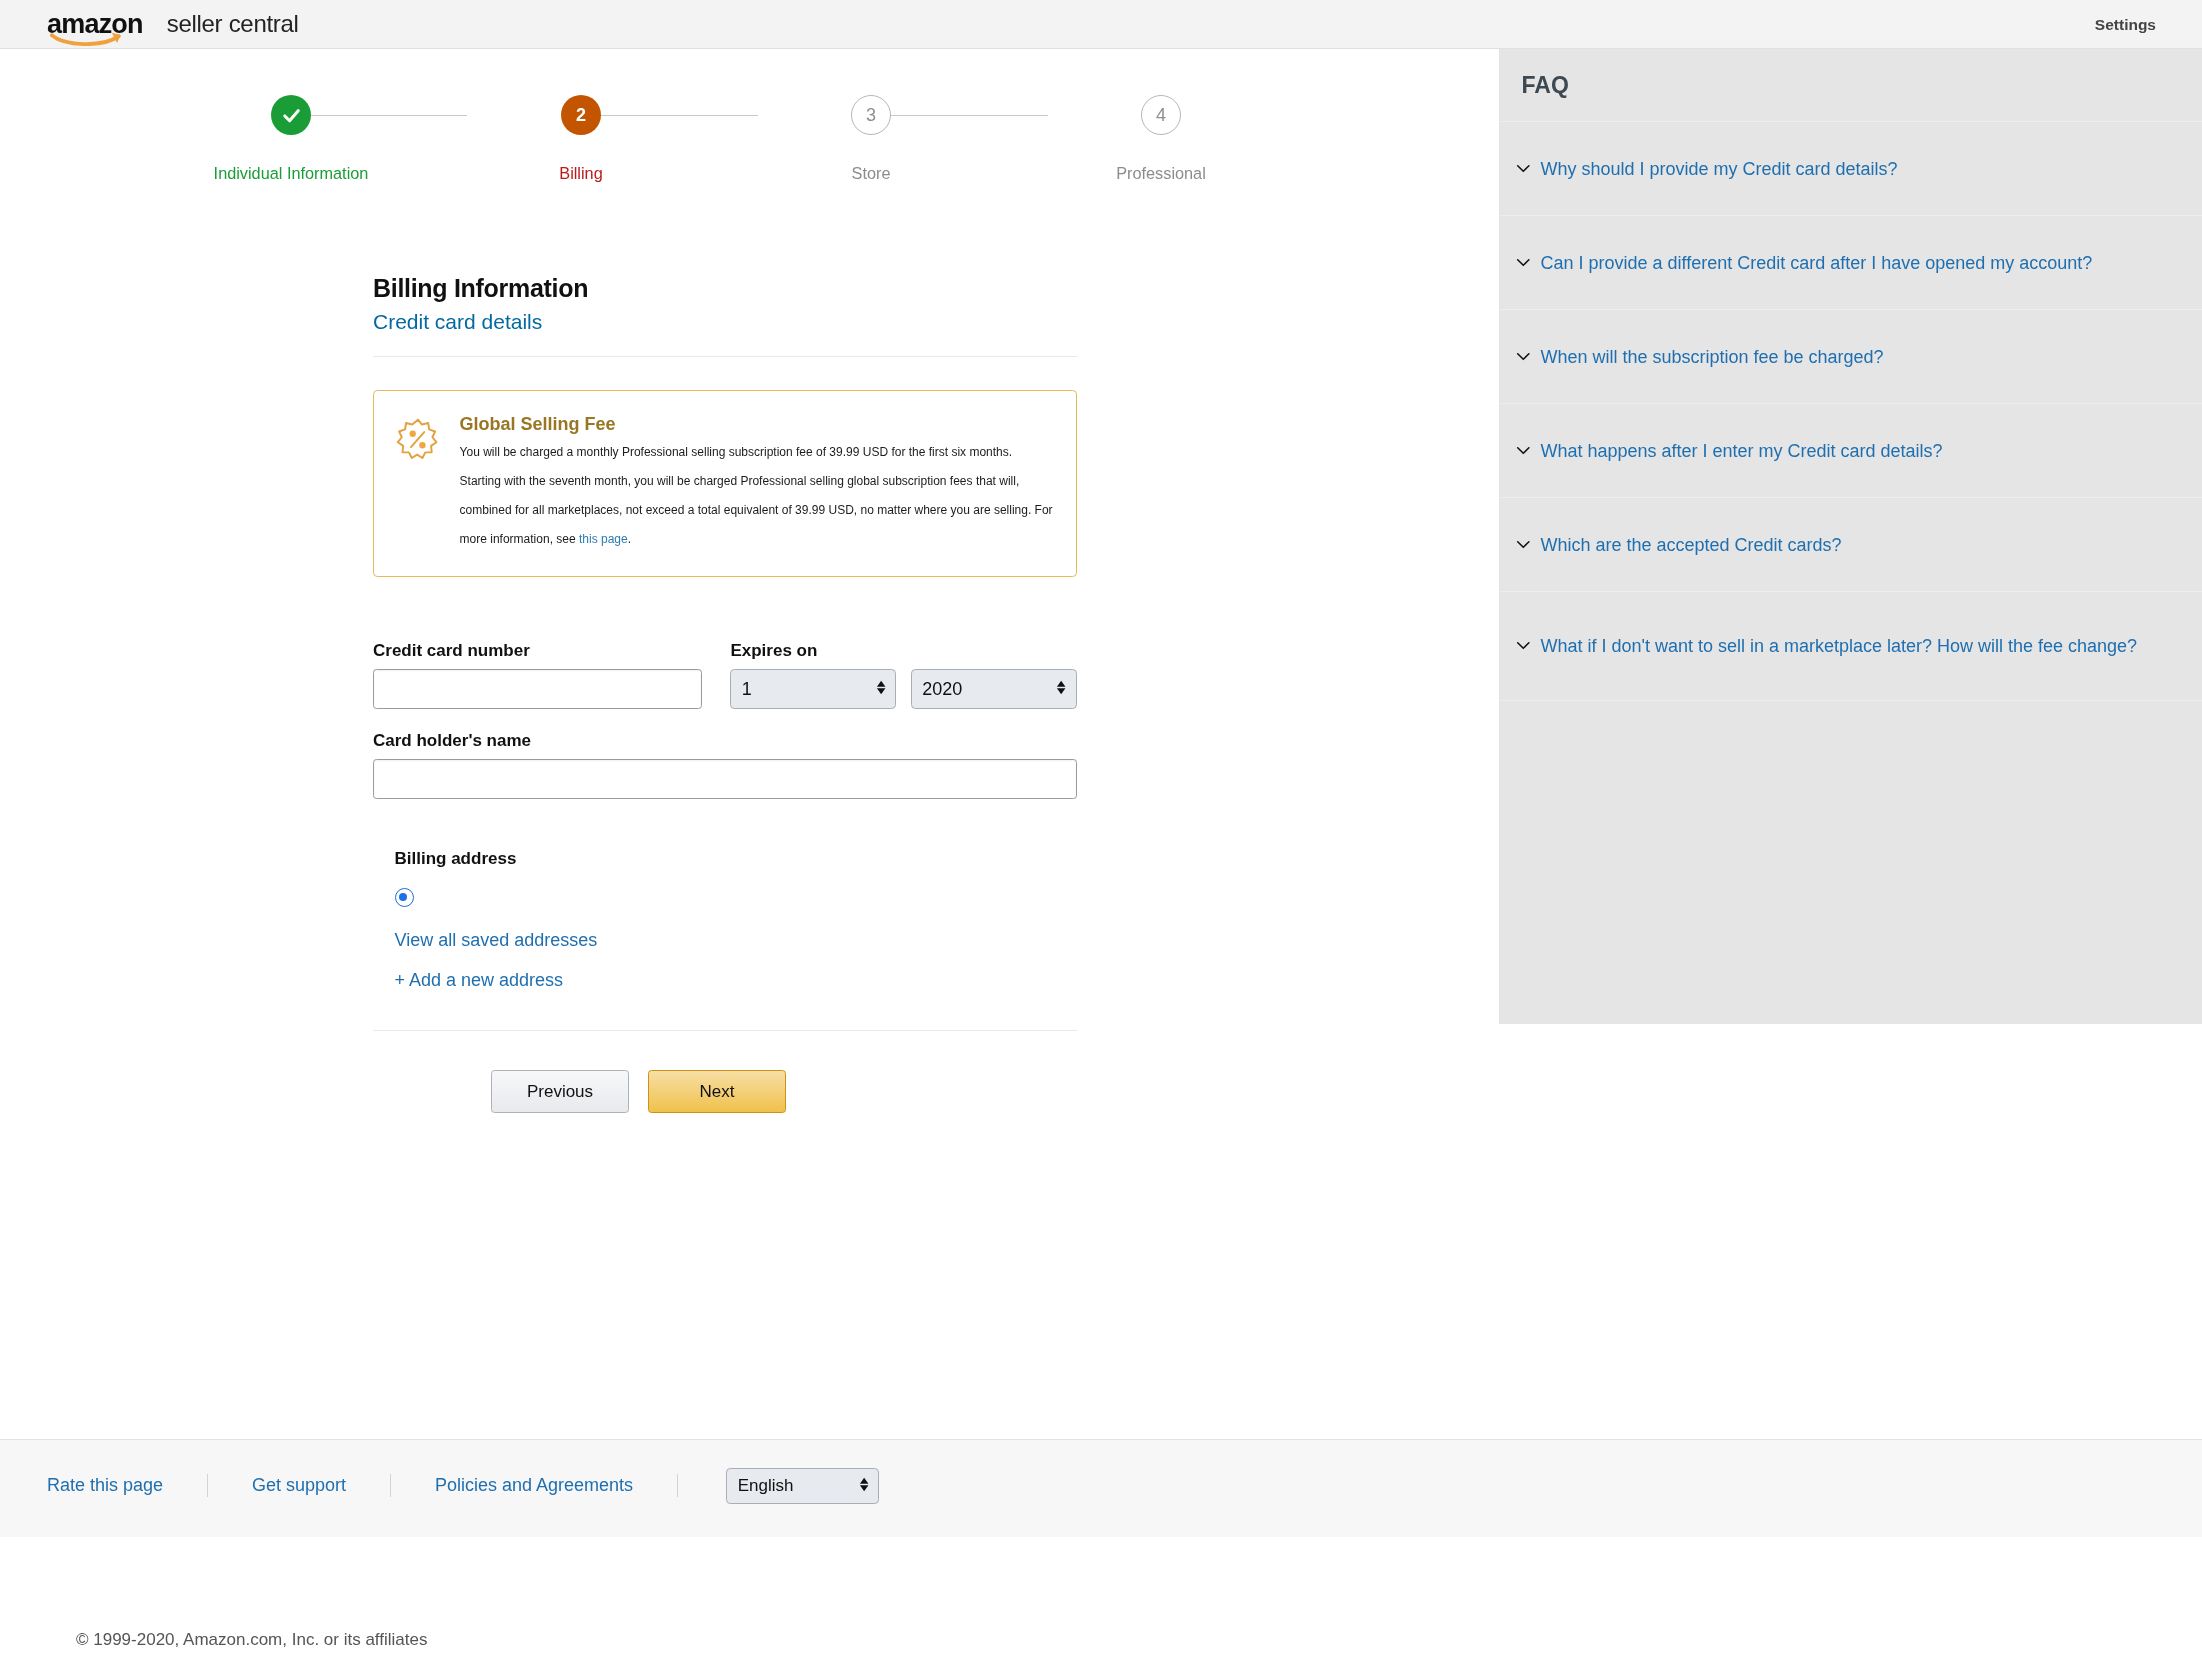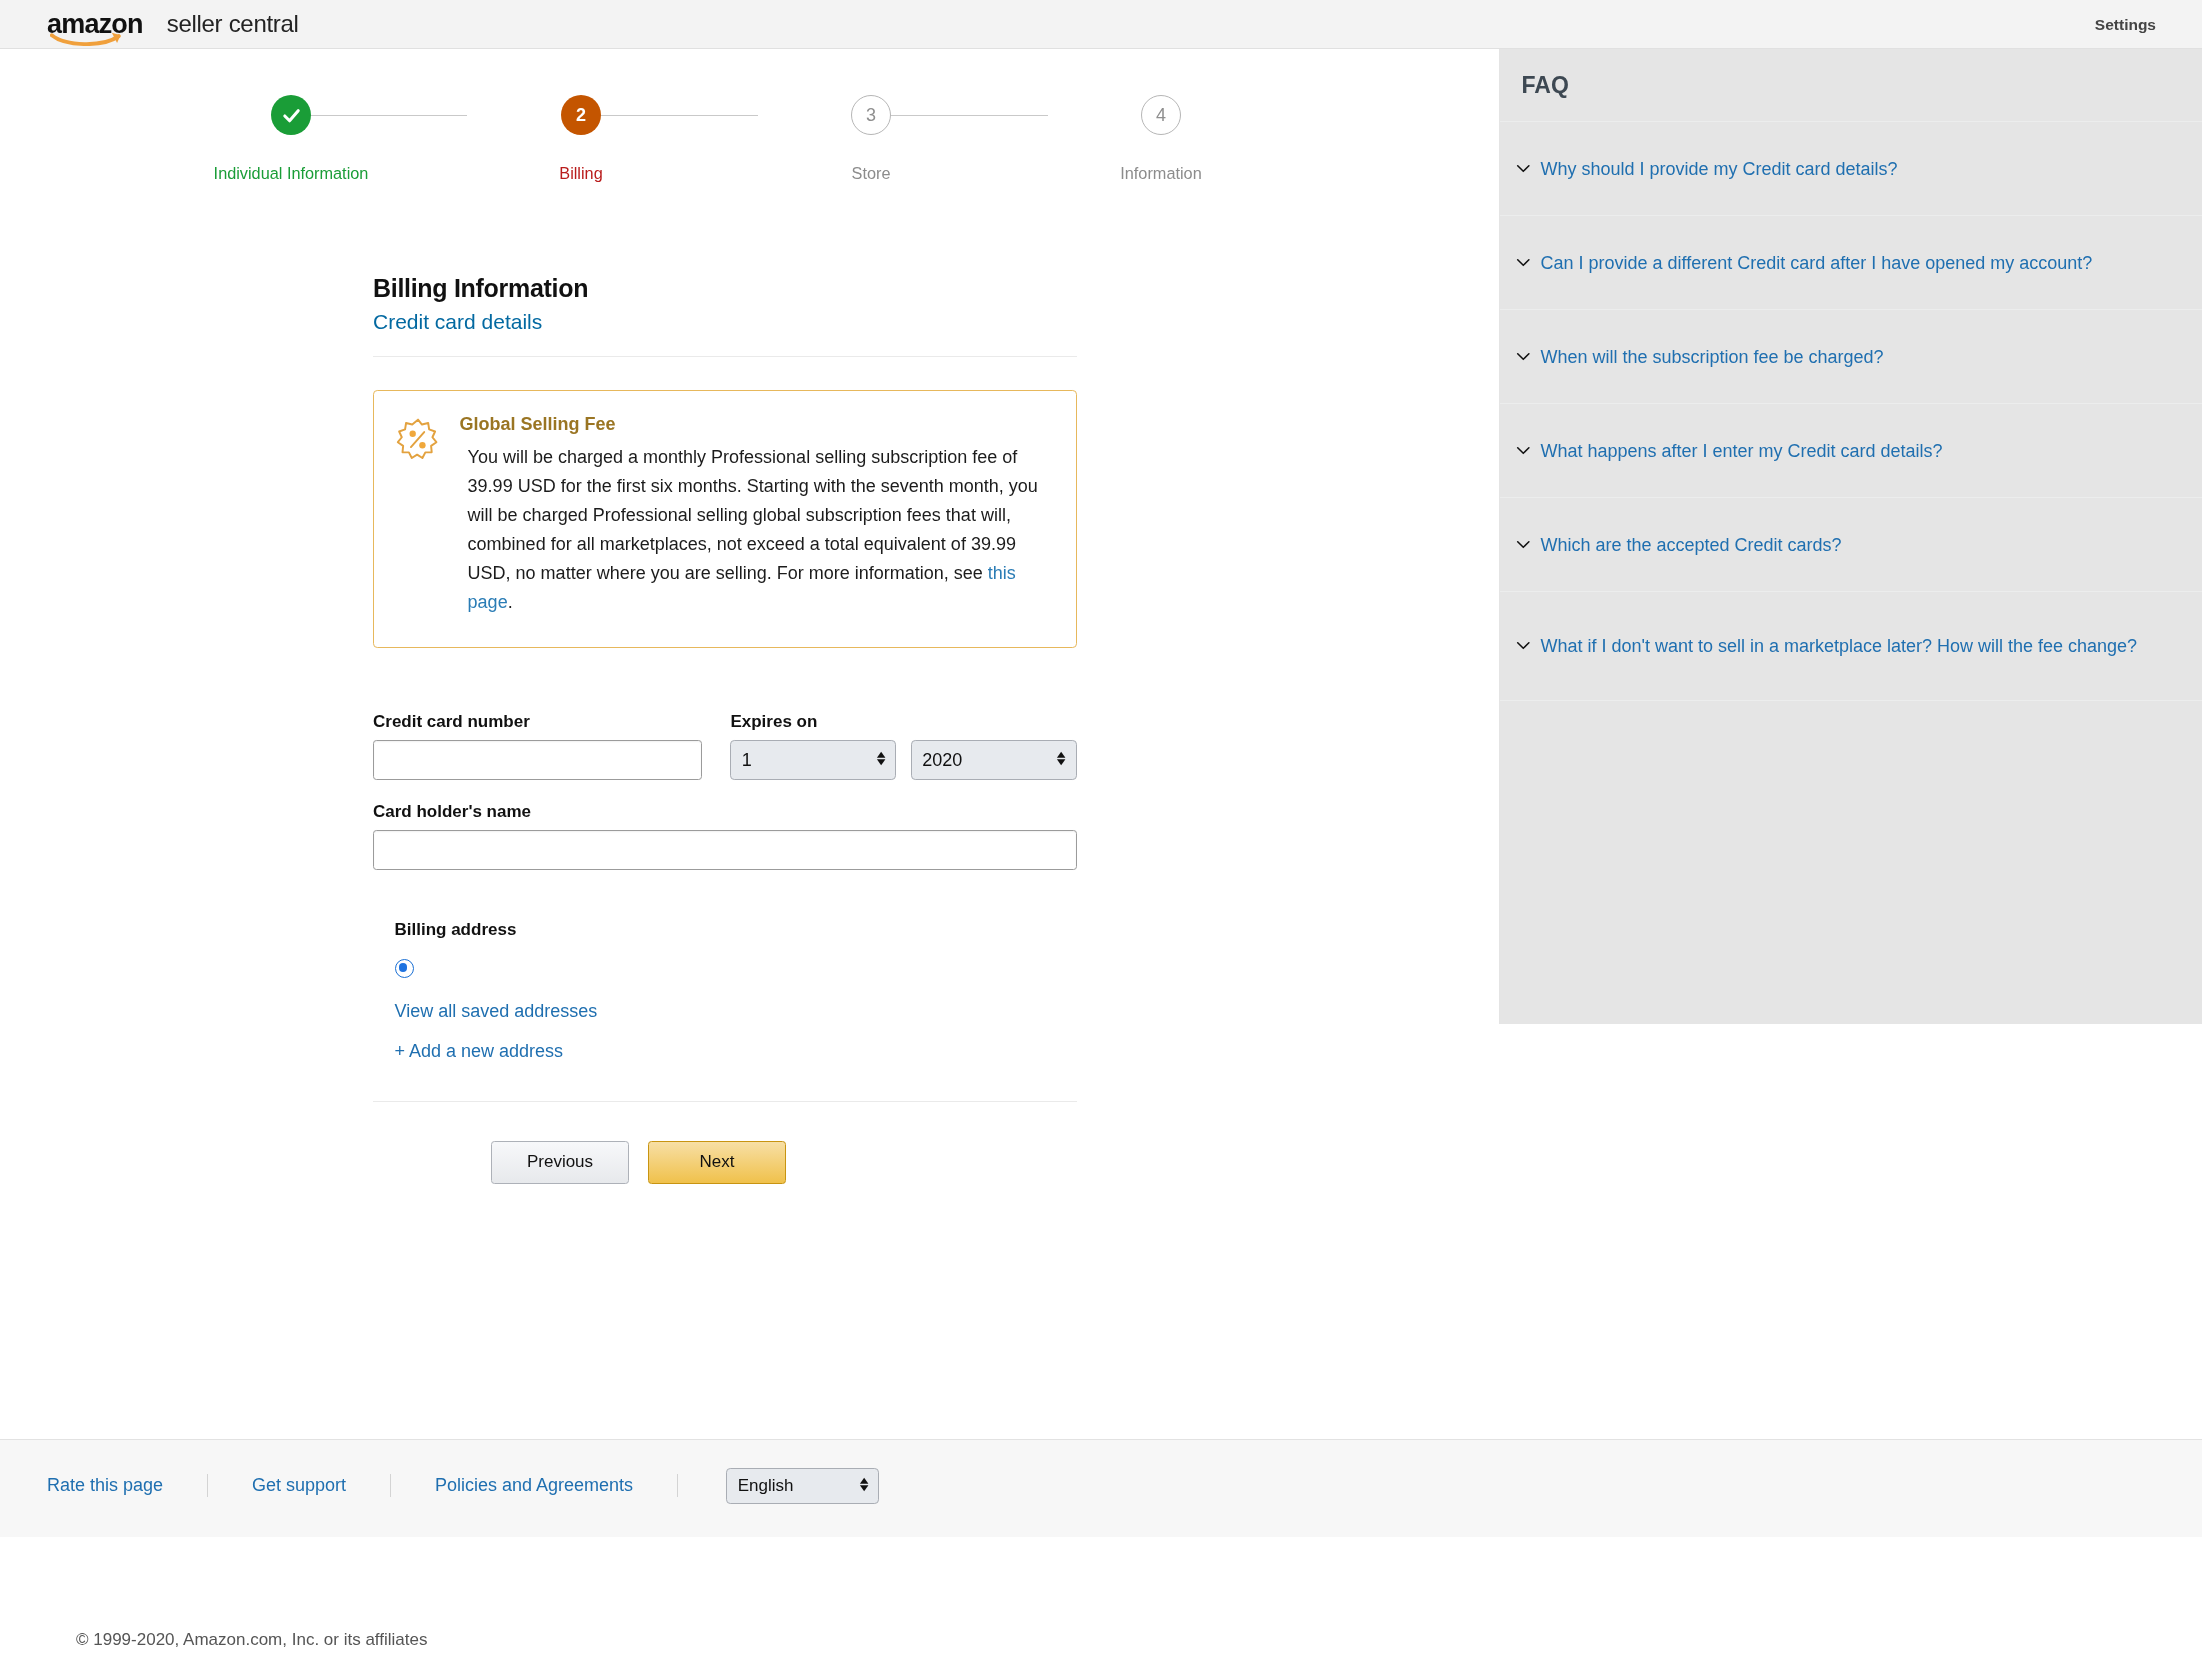--- a/index.html
+++ b/index.html
@@ -94,21 +94,21 @@
     padding:22.4px 22.4px 22.4px 20.6px;
     display:flex; gap:19px;
     width:704px;
   }
   .alert-icon{ flex:0 0 auto; width:46px; padding-top:3.4px; }
   .alert-body{ flex:1 1 auto; }
   .alert-title{
     font-size:18px; font-weight:bold; color:#9a7523; margin:0 0 3.4px 0;
   }
   .alert-text{
-    font-size:18px; line-height:29px; color:#1c1c1c; margin:8px;
+    font-size:12px; line-height:29px; color:#1c1c1c; margin:0;
   }
   .alert-text a{ color:#2a7cb5; text-decoration:none; }
 
   
   .fields{ margin-top:64px; }
   .flabel{
     font-size:17px; font-weight:bold; color:#111; margin:0 0 7.7px 0;
   }
   .row{ display:flex; gap:0; }
   .field-cc{ width:342px; }
@@ -271,21 +271,21 @@
     <div class="slabel">Billing</div>
   </div>
 
   <div class="step todo" style="left:768px;">
     <div class="circle">3</div>
     <div class="slabel">Store</div>
   </div>
 
   <div class="step todo" style="left:1058px;">
     <div class="circle">4</div>
-    <div class="slabel">Information</div>
+    <div class="slabel">Professional</div>
   </div>
 </div>
 
 <div class="form-col">
   <h1 class="form-title">Billing Information</h1>
   <p class="form-sub">Credit card details</p>
   <div class="hr"></div>
 
   <div class="alert">
     <div class="alert-icon">

